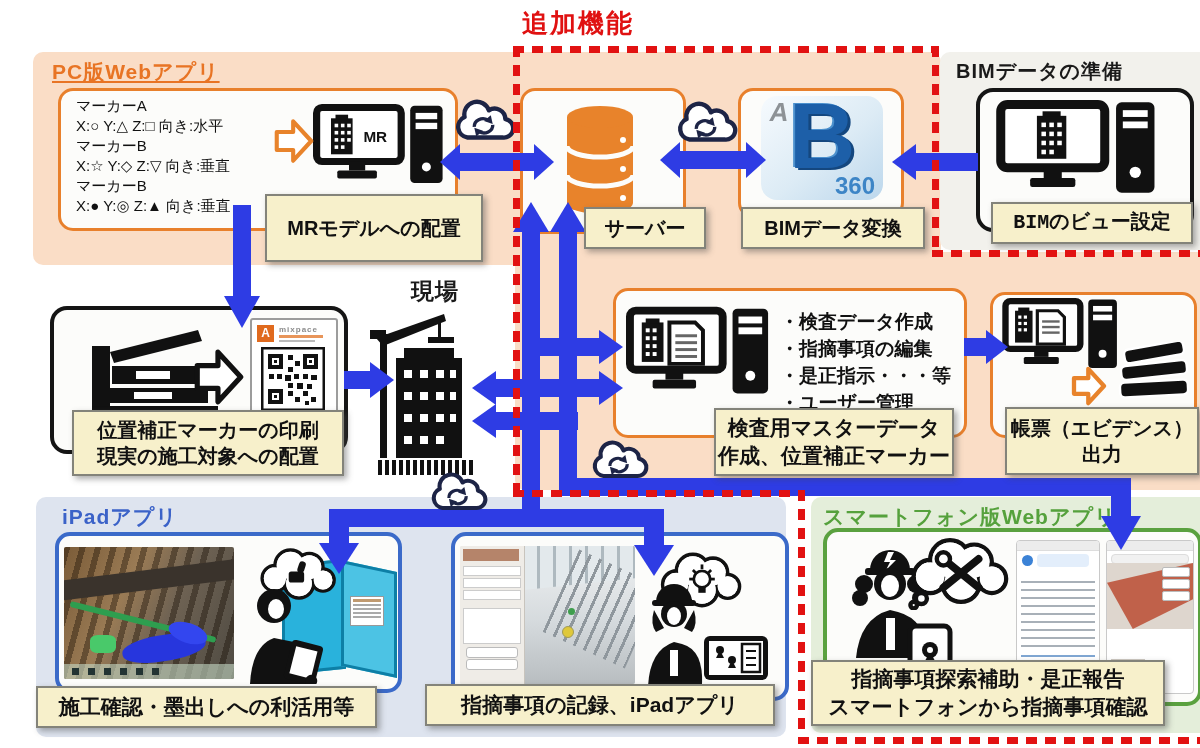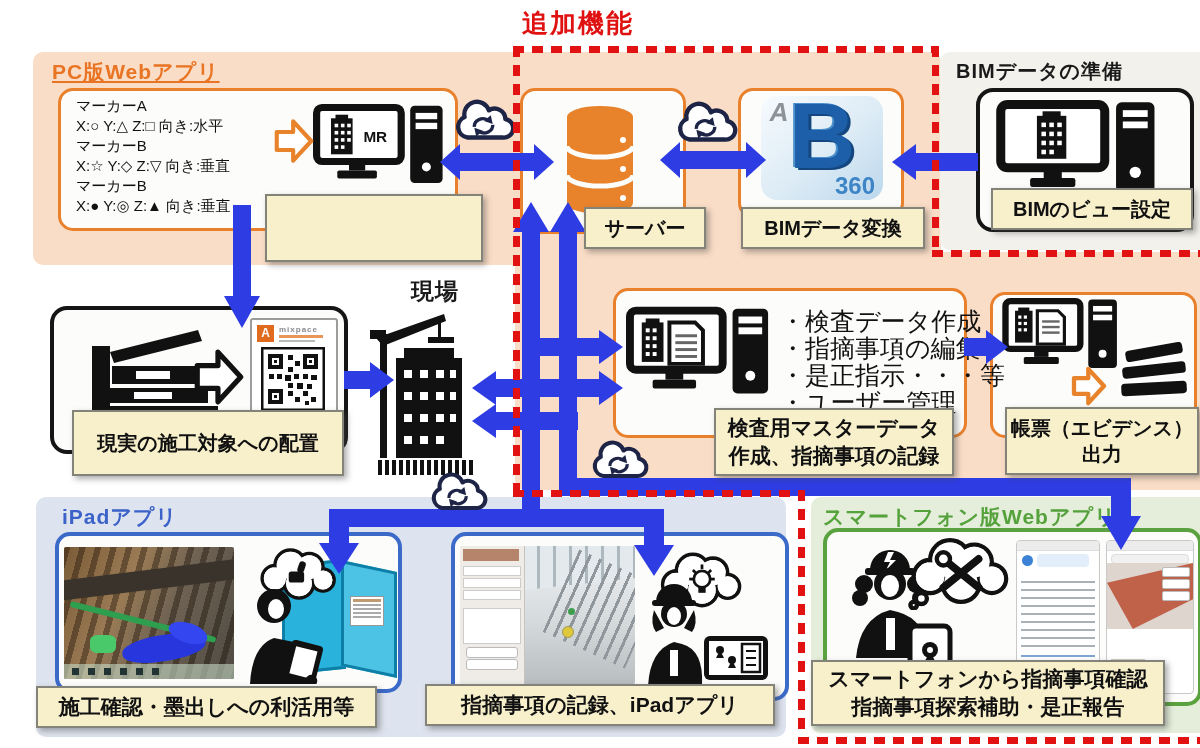--- a/index.html
+++ b/index.html
@@ -24,21 +24,21 @@
   .b-orange{border:3px solid #e8802c;border-radius:15px;}
   .b-black{border:4px solid #151515;border-radius:17px;}
   .b-blue{border:4px solid #3b6ac9;border-radius:15px;}
   .b-green{border:4px solid #5aa13f;border-radius:15px;}
   
   .tag{position:absolute;background:#f7f0cb;border:2px solid #83837a;box-shadow:3px 3px 6px rgba(70,70,70,.45);
        font-weight:bold;color:#111;display:flex;flex-direction:column;justify-content:center;align-items:center;
        text-align:center;z-index:6;line-height:1.32;white-space:nowrap;}
   
   .marker-lines{position:absolute;z-index:4;font-weight:normal;font-size:15px;line-height:20px;white-space:nowrap;}
-  .bullets{position:absolute;z-index:4;font-weight:normal;font-size:25px;line-height:27px;white-space:nowrap;}
+  .bullets{position:absolute;z-index:4;font-weight:bold;font-size:19px;line-height:27px;white-space:nowrap;}
   
   .dot-h{position:absolute;height:7px;z-index:8;background:repeating-linear-gradient(90deg,#e21212 0 11px,transparent 11px 19px);}
   .dot-v{position:absolute;width:7px;z-index:8;background:repeating-linear-gradient(180deg,#e21212 0 11px,transparent 11px 19px);}
   .icon{position:absolute;z-index:4;}
   .over{z-index:6;}
   #flow{position:absolute;left:0;top:0;z-index:5;}
   
   .bimlogo{position:absolute;z-index:4;background:linear-gradient(140deg,#f4f9fd 5%,#dcebf5 55%,#bcd7ec);border-radius:16px;}
   .bimlogo .la{position:absolute;left:9px;top:1px;font-weight:bold;font-size:26px;color:#8d9296;transform:skewX(-10deg);}
   .bimlogo .lb{position:absolute;left:28px;top:-12px;font-size:92px;font-weight:bold;color:#1d5fa8;
@@ -626,50 +626,52 @@
         <polygon points="606,545 646,545 626,576"></polygon>
       <rect x="531" y="478" width="562" height="18"></rect>
       <rect x="1083" y="478" width="20" height="42"></rect>
         <polygon points="1073,516 1113,516 1093,550"></polygon>
       <rect x="936" y="338" width="24" height="18"></rect>
         <polygon points="958,330 958,364 980,347"></polygon>
     </g>
   </svg>
 
   <div class="tag" style="left:237px;top:194px;width:214px;height:64px;font-size:20px;">
+    <span>MRモデルへの配置</span>
   </div>
   <div class="tag" style="left:556px;top:207px;width:118px;height:38px;font-size:20px;">
     <span>サーバー</span>
   </div>
   <div class="tag" style="left:713px;top:207px;width:180px;height:38px;font-size:20px;">
     <span>BIMデータ変換</span>
   </div>
-  <div class="tag" style="left:963px;top:188px;width:198px;height:38px;font-size:20px;">
+  <div class="tag" style="left:963px;top:202px;width:198px;height:38px;font-size:20px;font-family:Liberation Mono, monospace;">
     <span>BIMのビュー設定</span>
   </div>
   <div class="tag" style="left:44px;top:410px;width:268px;height:62px;font-size:20px;">
+    <span>位置補正マーカーの印刷</span>
     <span>現実の施工対象への配置</span>
   </div>
   <div class="tag" style="left:686px;top:408px;width:236px;height:64px;font-size:21px;">
     <span>検査用マスターデータ</span>
-    <span>作成、指摘事項の記録</span>
+    <span>作成、位置補正マーカー</span>
   </div>
   <div class="tag" style="left:977px;top:407px;width:190px;height:64px;font-size:20px;">
     <span>帳票（エビデンス）</span>
     <span>出力</span>
   </div>
   <div class="tag" style="left:8px;top:686px;width:337px;height:38px;font-size:21px;">
     <span>施工確認・墨出しへの利活用等</span>
   </div>
   <div class="tag" style="left:397px;top:684px;width:346px;height:38px;font-size:21px;">
     <span>指摘事項の記録、iPadアプリ</span>
   </div>
   <div class="tag" style="left:783px;top:660px;width:350px;height:62px;font-size:21px;">
+    <span>指摘事項探索補助・是正報告</span>
     <span>スマートフォンから指摘事項確認</span>
-    <span>指摘事項探索補助・是正報告</span>
   </div>
 
   <div class="dot-h" style="left:485px;top:46px;width:425px;"></div>
   <div class="dot-v" style="left:904px;top:46px;height:206px;"></div>
   <div class="dot-h" style="left:904px;top:250px;width:284px;"></div>
   <div class="dot-v" style="left:1186px;top:250px;height:487px;"></div>
   <div class="dot-h" style="left:770px;top:737px;width:423px;"></div>
   <div class="dot-v" style="left:770px;top:490px;height:247px;"></div>
   <div class="dot-h" style="left:485px;top:490px;width:292px;"></div>
   <div class="dot-v" style="left:485px;top:46px;height:451px;"></div>

